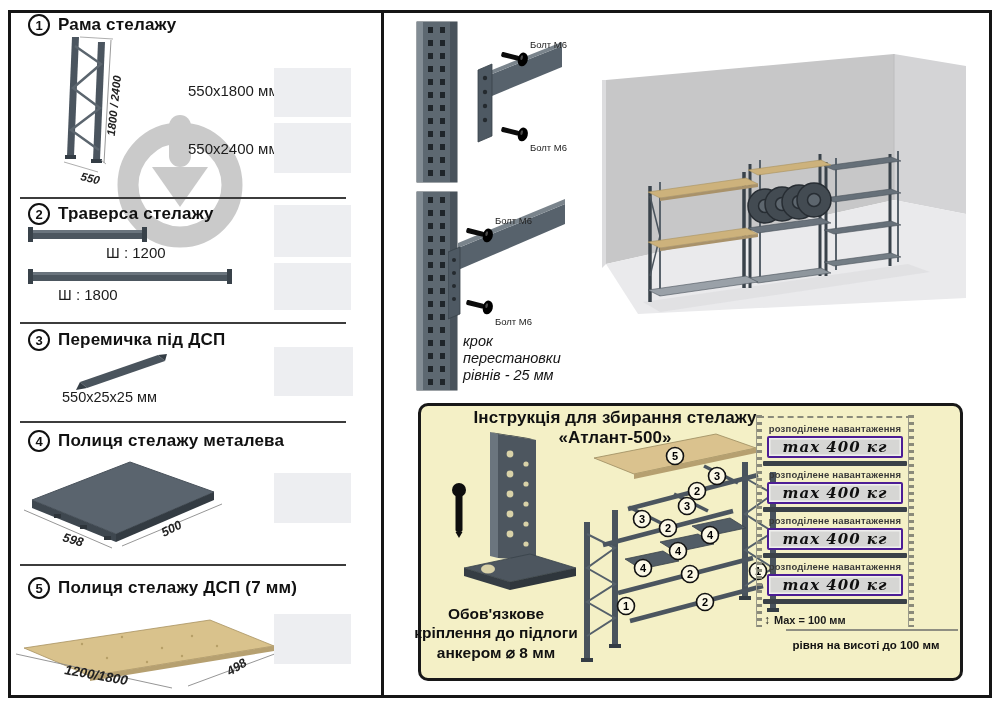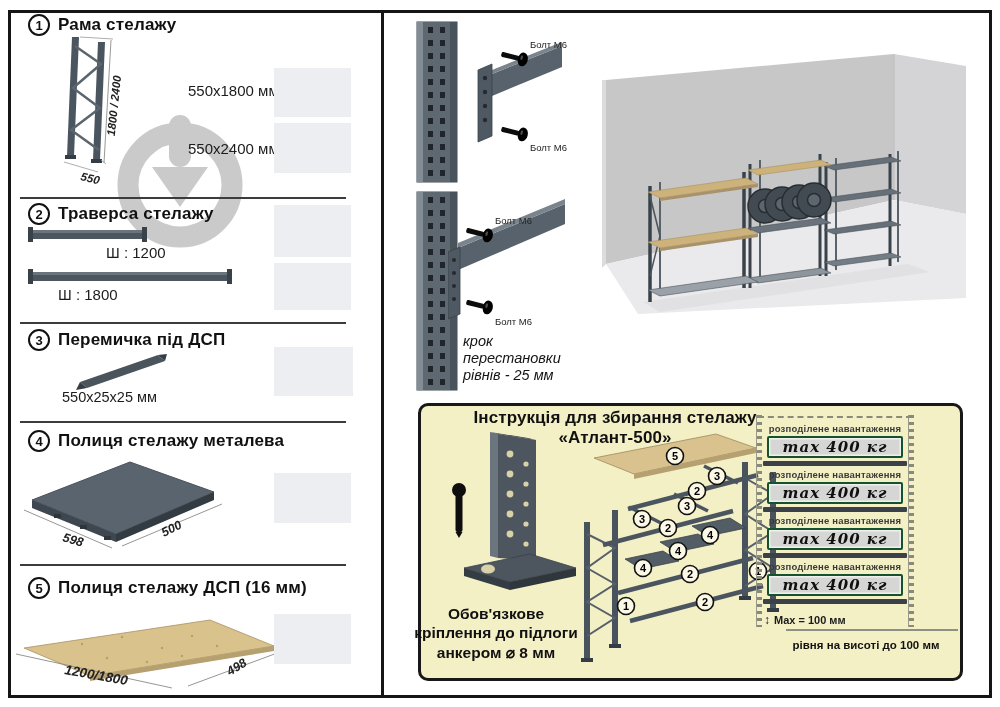--- a/index.html
+++ b/index.html
@@ -43,21 +43,21 @@
   .ybox-title { position:absolute; left:424px; top:408px; width:382px; text-align:center; font-size:17px; font-weight:bold; letter-spacing:.1px; }
   .anchor-note { position:absolute; left:412px; top:604px; width:168px; text-align:center; font-size:15.5px; font-weight:bold; line-height:1.25; }
 
   
   .ldg { position:absolute; left:756px; top:410px; width:160px; height:232px;padding-left:32px; }
   .ldg .rail { position:absolute; top:5px; height:212px; width:6px; border-left:1.5px solid #9a9a8a; background:repeating-linear-gradient(180deg,#8a8a7a 0 3px, rgba(0,0,0,0) 3px 7px); }
   .ldg .rail.l { left:0; } .ldg .rail.r { right:2px; }
   .ldg .topline { position:absolute; left:2px; right:4px; top:6px; height:0; border-top:2px dashed #8a8a7a; }
   .levels { position:absolute; left:7px; right:9px; top:10px; }
   .lvl-label { margin-top:3px; text-align:center; font-size:9.5px; font-weight:bold; color:#3a3a3a; letter-spacing:.2px; }
-  .plate { margin:2px 4px 0 4px; height:22px; background:#d6d6d4; border:2px solid #14532d; border-radius:2px; box-shadow:inset 0 0 0 1.5px #efefed; display:flex; align-items:center; justify-content:center; font-family:"DejaVu Serif", serif; font-style:italic; font-weight:bold; font-size:15px; letter-spacing:1px; color:#101010; }
+  .plate { margin:2px 4px 0 4px; height:22px; background:#d6d6d4; border:2px solid #4c1d95; border-radius:2px; box-shadow:inset 0 0 0 1.5px #efefed; display:flex; align-items:center; justify-content:center; font-family:"DejaVu Serif", serif; font-style:italic; font-weight:bold; font-size:15px; letter-spacing:1px; color:#101010; }
   .lvl-beam { margin-top:3px; height:5px; background:#3a4148; border-radius:1px; }
   .hnote { position:absolute; left:8px; top:203px; font-size:11px; font-weight:bold; color:#1a1a1a; }
   .hnote .arr { font-size:12px; margin-right:4px; }
   .groundline { position:absolute; left:786px; top:629px; width:172px; height:2px; background:#8f8f82; }
   .ybox-footer { position:absolute; left:766px; top:639px; width:200px; text-align:center; font-size:11.5px; font-weight:bold; line-height:1.15; }
 
   svg text { font-family:"Liberation Sans", sans-serif; }
 </style>
 </head>
 <body>
@@ -147,21 +147,21 @@
     <line x1="104" y1="94" x2="204" y2="52" stroke="#8a8a8a" stroke-width=".9"></line>
     <text x="44" y="89" font-size="12.5" font-style="italic" font-weight="bold" fill="#222" transform="rotate(16 44 89)">598</text>
     <text x="146" y="85" font-size="12.5" font-style="italic" font-weight="bold" fill="#222" transform="rotate(-27 146 85)">500</text>
   </svg>
   <div class="ph" style="left:274px;top:473px;width:77px;height:50px;"></div>
 
   <div class="sep" style="top:564px;"></div>
 
   <div class="part-head" style="left:28px;top:577px;">
     <span class="numc">5</span>
-    <span class="ptitle">Полиця стелажу ДСП (16 мм)</span>
+    <span class="ptitle">Полиця стелажу ДСП (7 мм)</span>
   </div>
   <svg class="abs" style="left:12px;top:602px;" width="270" height="88" viewBox="0 0 270 88">
     <polygon points="12,46 198,18 262,44 78,74" fill="#d9c28c" stroke="#a8925f" stroke-width=".8"></polygon>
     <polygon points="78,74 262,44 262,49 78,79" fill="#b6a070"></polygon>
     <circle cx="70" cy="42" r="1.2" fill="#b79f68"></circle>
       <circle cx="110" cy="35" r="1.2" fill="#b79f68"></circle>
     <circle cx="150" cy="46" r="1.2" fill="#b79f68"></circle>
       <circle cx="95" cy="56" r="1.2" fill="#b79f68"></circle>
     <circle cx="180" cy="34" r="1.2" fill="#b79f68"></circle>
       <circle cx="205" cy="44" r="1.2" fill="#b79f68"></circle>

